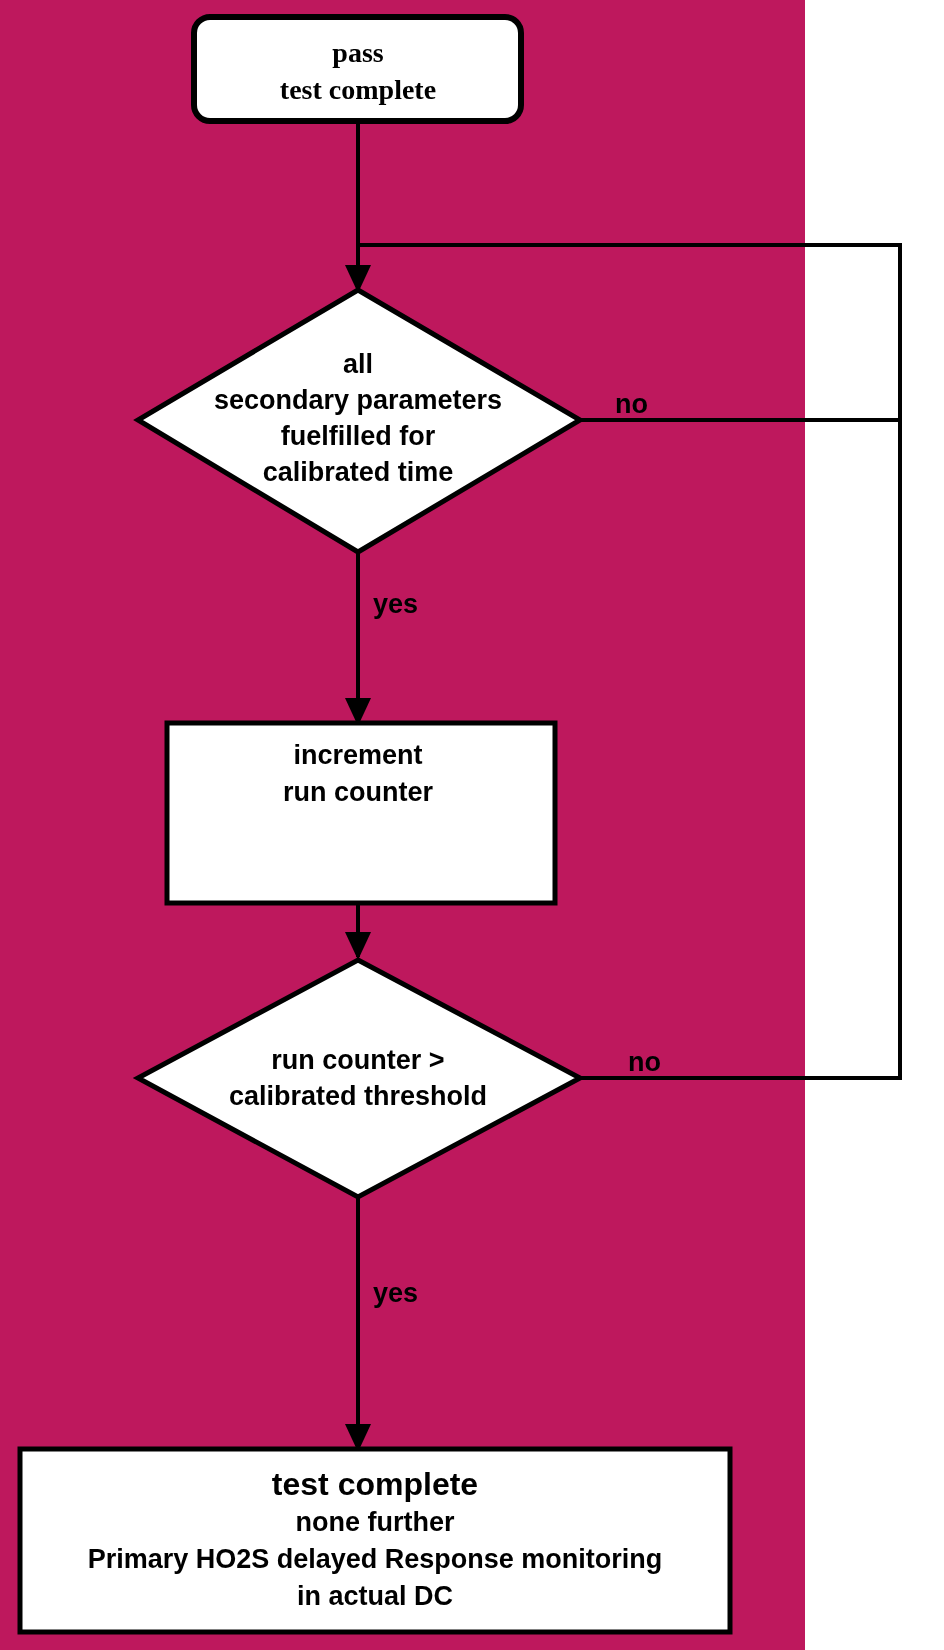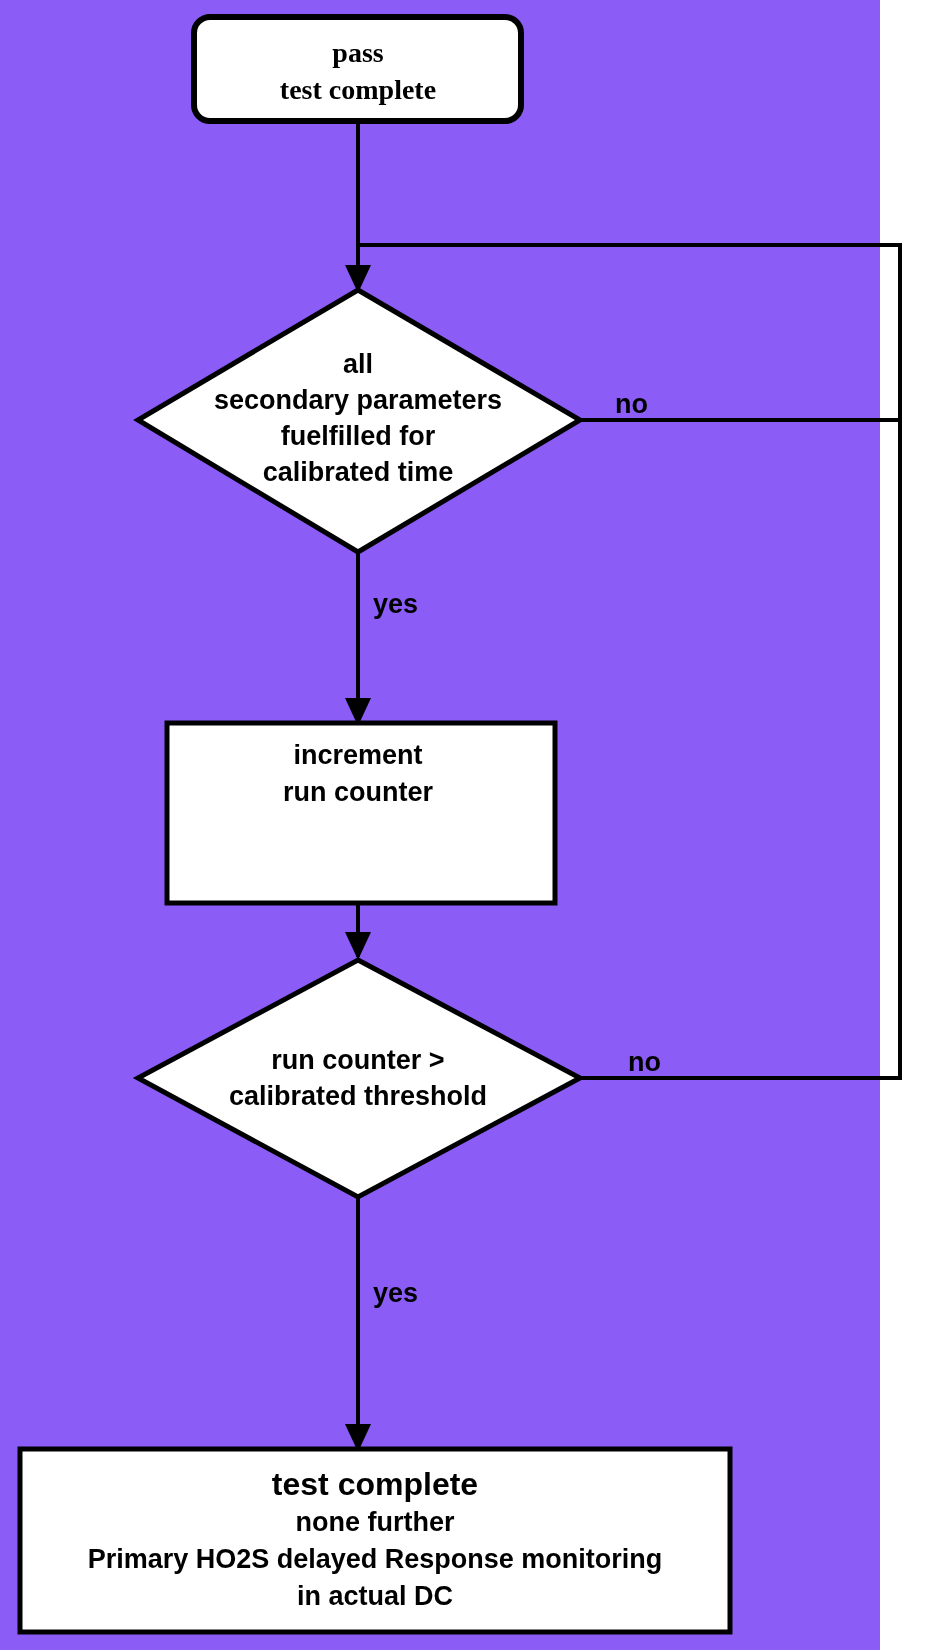--- a/index.html
+++ b/index.html
@@ -8,23 +8,23 @@
     background: #ffffff;
   }
   body {
     width: 944px;
     height: 1650px;
     overflow: hidden;
     font-family: "Liberation Sans", sans-serif;
   }
   #flowchart-root {
     position: relative;
-    width: 880px;
+    width: 805px;
     height: 1650px;
-    background: #8b5cf6;
+    background: #be185d;
   }
   svg.flow {
     display: block;
     width: 944px;
     height: 1650px;
   }
   .shape-stroke {
     fill: #ffffff;
     stroke: #000000;
     stroke-width: 5;

